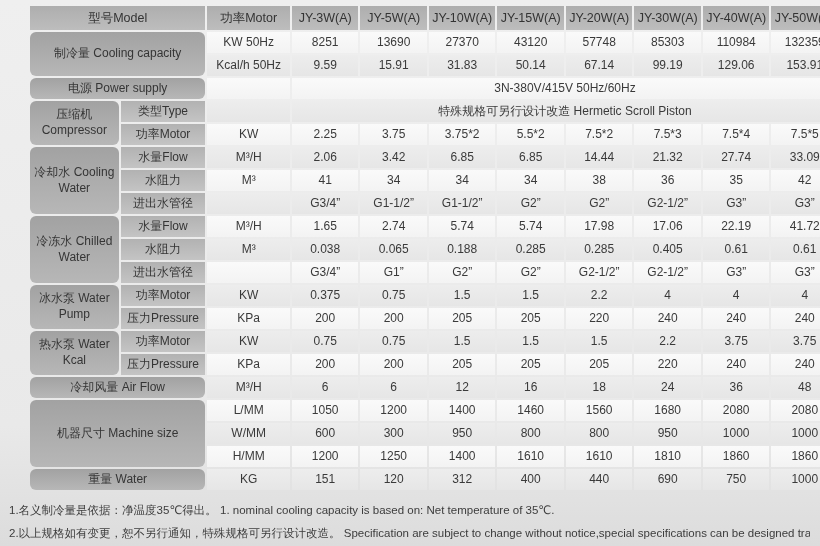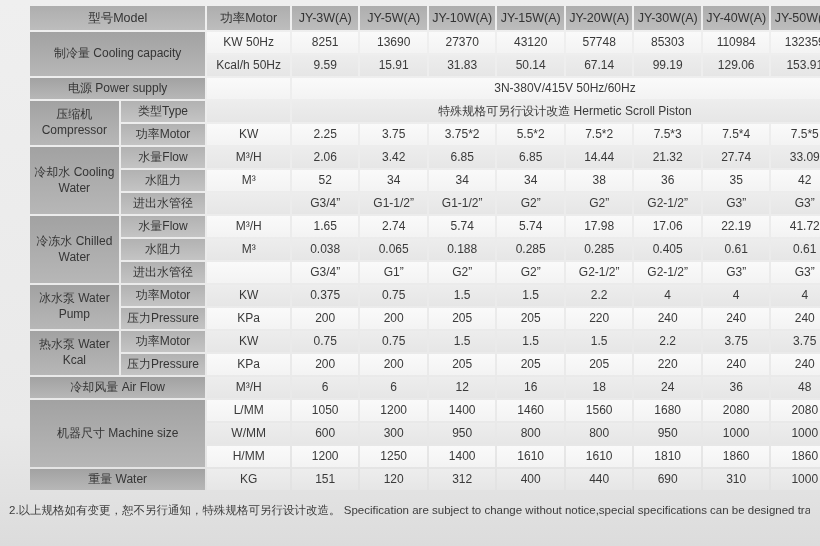--- a/index.html
+++ b/index.html
@@ -28,21 +28,21 @@
     overflow:hidden;
     white-space:nowrap;
   }
   tr.hdr th{
     height:24px;line-height:24px;
     background:linear-gradient(180deg,#aeaeae,#bdbdbd);
     font-size:12.5px;color:#333;font-weight:400;
   }
   td.cat{
     background:linear-gradient(180deg,#a2a2a2,#b7b7b7);
-    white-space:normal;line-height:1.3;color:#353535;
+    white-space:normal;line-height:1.3;color:#353535;border-radius:6px;
   }
   td.sub{
     background:linear-gradient(180deg,#b2b2b2,#c4c4c4);
     color:#353535;
   }
   td.lt{background:linear-gradient(180deg,#fafafa,#f3f3f3);}
   td.dk{background:linear-gradient(180deg,#ededed,#e6e6e6);}
   .notes{padding:7px 6px 0 5px;}
   .notes div{
     font-size:11.5px;line-height:23px;color:#3c3c3c;
@@ -135,21 +135,21 @@
           <td class="dk">6.85</td>
           <td class="dk">6.85</td>
           <td class="dk">14.44</td>
           <td class="dk">21.32</td>
           <td class="dk">27.74</td>
           <td class="dk">33.09</td>
         </tr>
         <tr>
           <td class="sub">水阻力</td>
           <td class="lt unit">M³</td>
-          <td class="lt">52</td>
+          <td class="lt">41</td>
           <td class="lt">34</td>
           <td class="lt">34</td>
           <td class="lt">34</td>
           <td class="lt">38</td>
           <td class="lt">36</td>
           <td class="lt">35</td>
           <td class="lt">42</td>
         </tr>
         <tr>
           <td class="sub">进出水管径</td>
@@ -298,21 +298,22 @@
         </tr>
         <tr>
           <td class="cat" colspan="2">重量 Water</td>
           <td class="dk unit">KG</td>
           <td class="dk">151</td>
           <td class="dk">120</td>
           <td class="dk">312</td>
           <td class="dk">400</td>
           <td class="dk">440</td>
           <td class="dk">690</td>
-          <td class="dk">310</td>
+          <td class="dk">750</td>
           <td class="dk">1000</td>
         </tr>
       </tbody>
   </table>
   <div class="notes">
+    <div>1.名义制冷量是依据：净温度35℃得出。 1. nominal cooling capacity is based on: Net temperature of 35℃.</div>
     <div>2.以上规格如有变更，恕不另行通知，特殊规格可另行设计改造。  Specification are subject to change without notice,special specifications can be designed transformation.</div>
   </div>
 </div>
 
 </body></html>

